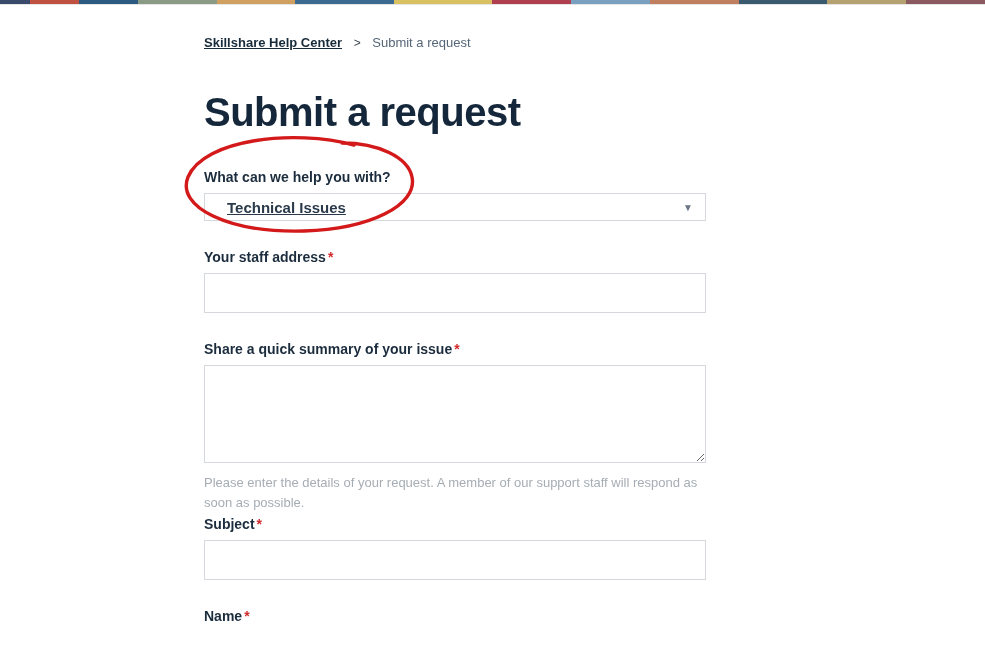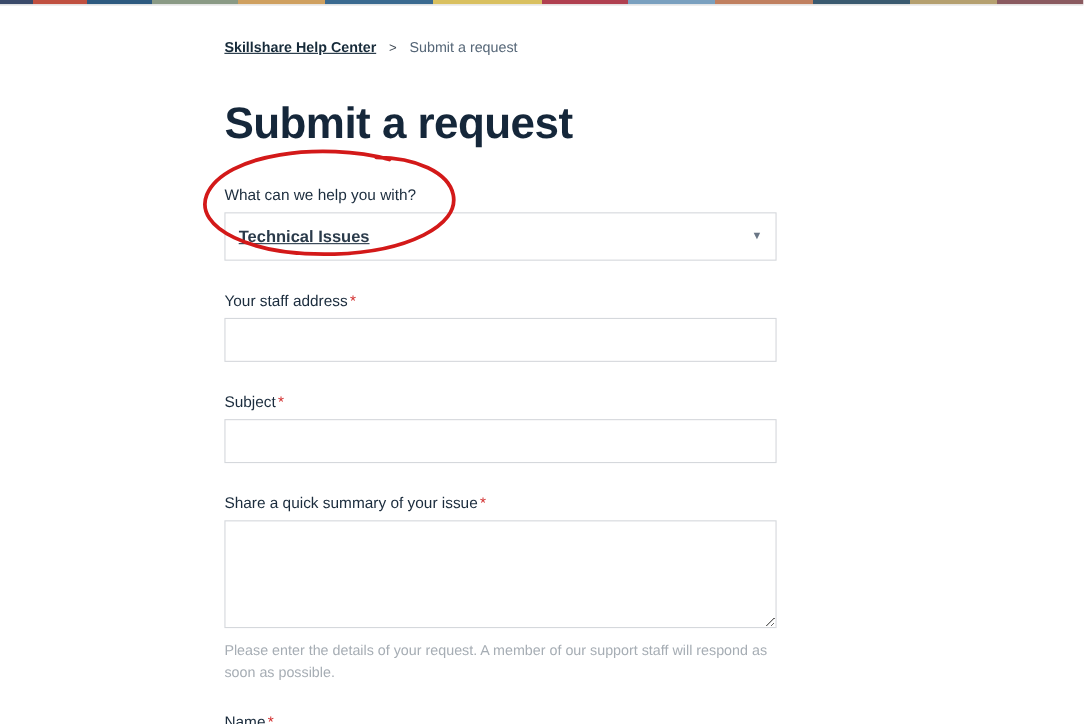--- a/index.html
+++ b/index.html
@@ -62,38 +62,38 @@
     color: #15273a;
     letter-spacing: -0.5px;
     margin: 0 0 34px 0;
   }
   .field-group {
     width: 502px;
     margin-bottom: 28px;
   }
   .field-label {
     font-size: 14px;
-    font-weight: 400;
+    font-weight: 700;
     color: #1b2c3d;
     margin-bottom: 8px;
     display: block;
   }
   .req {
     color: #d22b2b;
     margin-left: 2px;
   }
   .select-wrap {
     position: relative;
     width: 502px;
     border: 1px solid #d5d8dc;
     background: #fff;
-    height: 44px;
+    height: 28px;
     display: flex;
     align-items: center;
-    padding: 0 12px;
+    padding: 0 22px;
   }
   .select-wrap .selected {
     font-size: 15px;
     color: #2a3a4a;
     text-decoration: underline;
     font-weight: 600;
   }
   .select-wrap .caret {
     position: absolute;
     right: 12px;
@@ -168,35 +168,35 @@
       </svg>
     </div>
 
     <div class="field-group">
       <label class="field-label">
         <span>Your staff address</span><span class="req">*</span>
       </label>
       <input type="text" class="text-input" value="" style="">
     </div>
 
-    <div class="field-group">
-      <label class="field-label">
-        <span>Subject</span><span class="req">*</span>
-      </label>
-      <input type="text" class="text-input" value="" style="">
-    </div>
-
     <div class="field-group" style="margin-bottom:4px;">
       <label class="field-label">
         <span>Share a quick summary of your issue</span><span class="req">*</span>
       </label>
       <textarea class="textarea" style=""></textarea>
       <div class="hint">Please enter the details of your request. A member of our support staff will respond as soon as possible.</div>
     </div>
 
+    <div class="field-group">
+      <label class="field-label">
+        <span>Subject</span><span class="req">*</span>
+      </label>
+      <input type="text" class="text-input" value="" style="">
+    </div>
+
     <div class="field-group" style="margin-top:28px; margin-bottom:8px;">
       <label class="field-label">
         <span>Name</span><span class="req">*</span>
       </label>
 
     </div>
 
   </div>
 
 </div>

